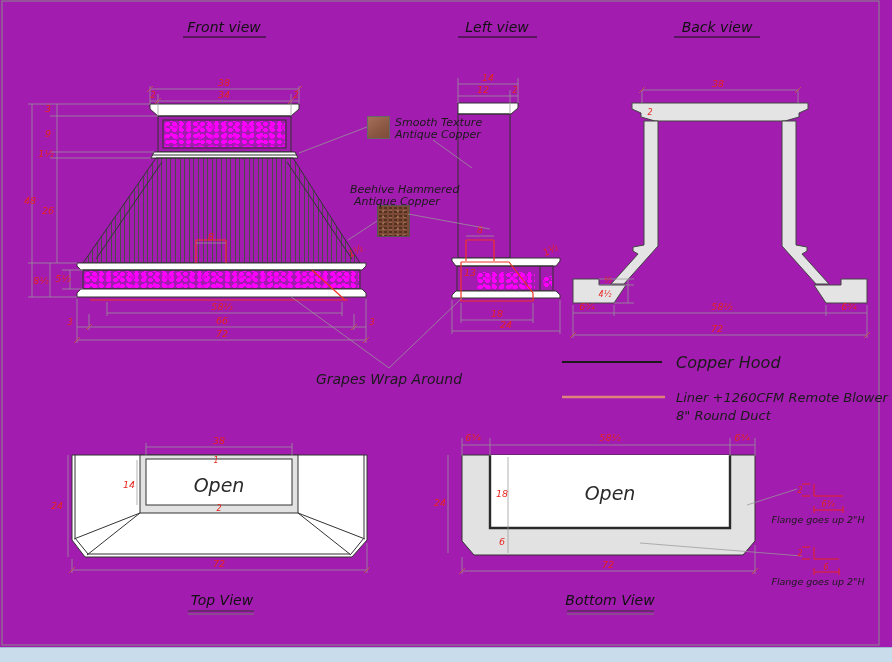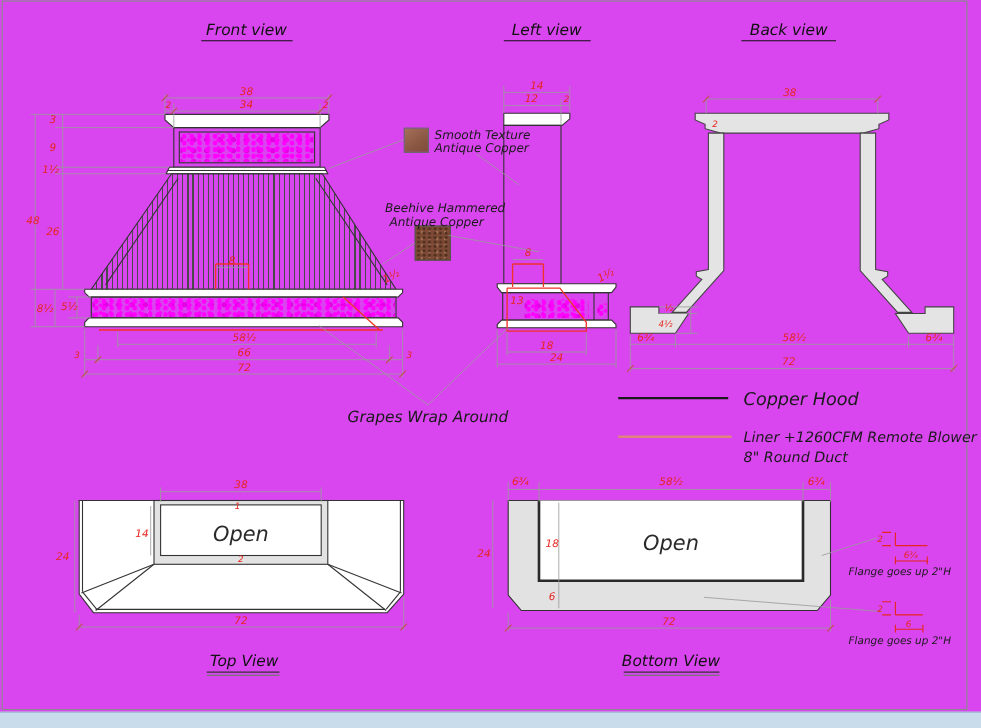--- a/index.html
+++ b/index.html
@@ -1,16 +1,16 @@
 <!DOCTYPE html>
 <html><head>
 <meta charset="utf-8">
 <style>
   html,body{margin:0;padding:0;background:#fff;}
-  #stage{position:relative;width:892px;height:662px;background:#d946ef;overflow:hidden;
+  #stage{position:relative;width:892px;height:662px;background:#a21caf;overflow:hidden;
          font-family:"DejaVu Sans",sans-serif;}
   #drawing{position:absolute;left:0;top:0;z-index:2;}
   .layer{position:absolute;z-index:1;}
   
   .hatch{left:83px;top:158px;width:277px;height:105px;
          background:repeating-linear-gradient(90deg,#4a4a4a 0,#4a4a4a 1px,transparent 1px,transparent 4.6px);
          clip-path:polygon(26.4% 0%,75.8% 0%,100% 100%,0% 100%);}
   
   .grapes{background-image:
       radial-gradient(circle 2.3px,#ff00ff 90%,transparent 100%),

